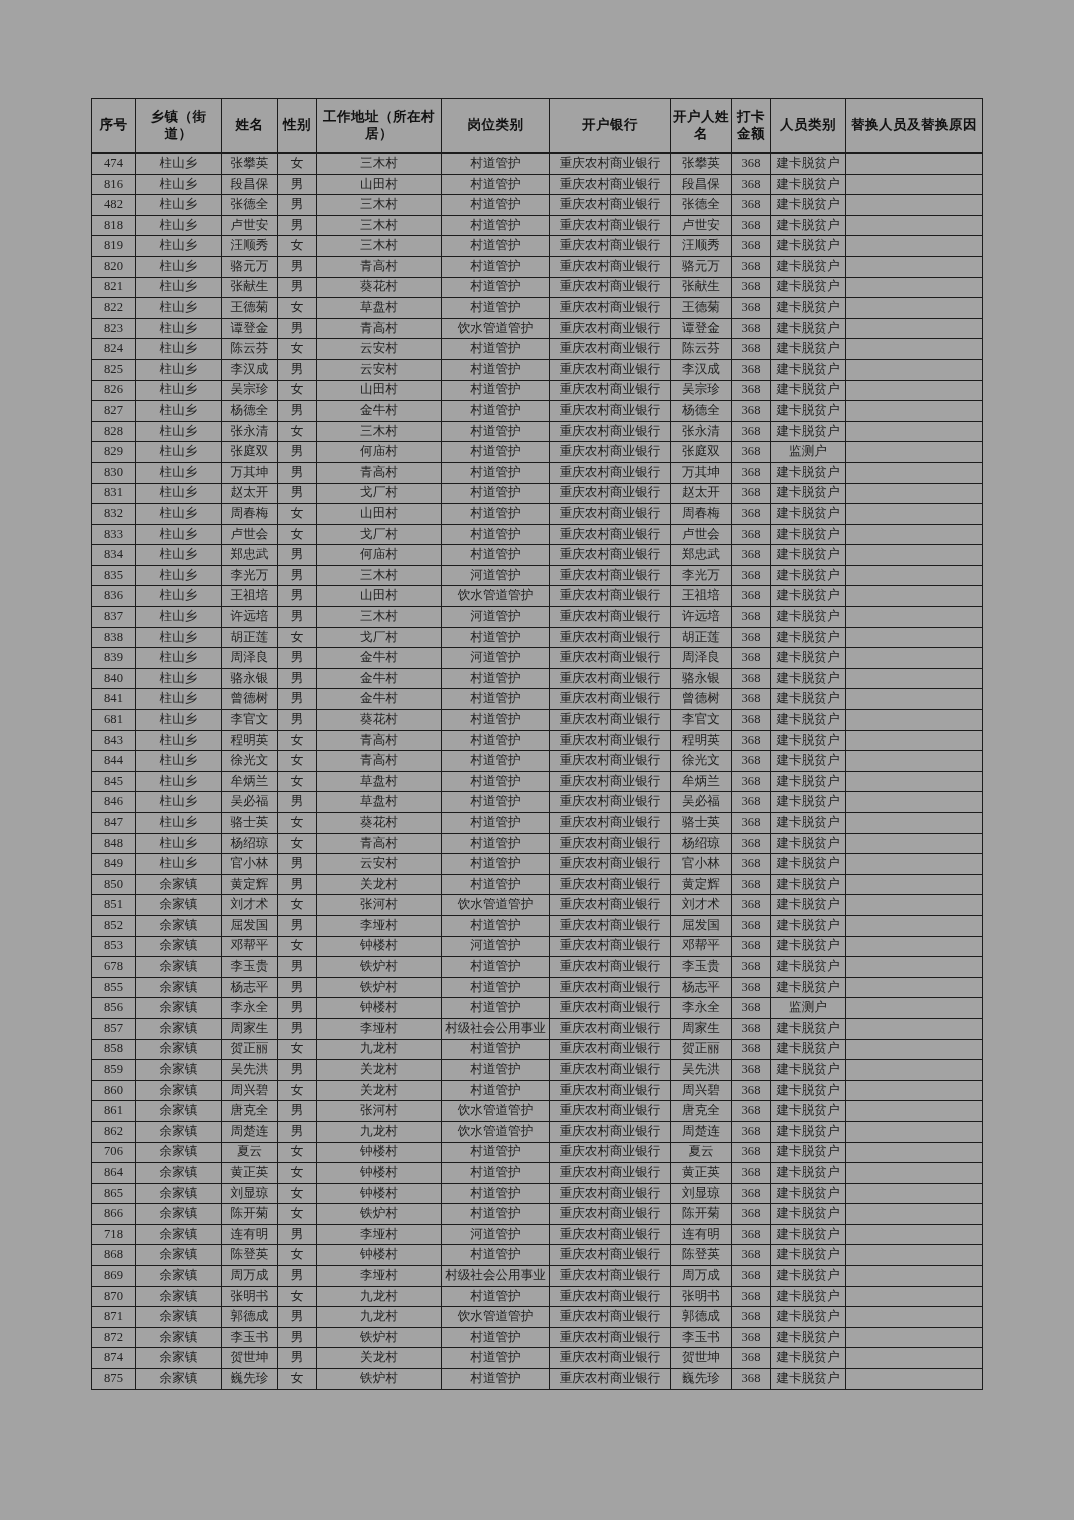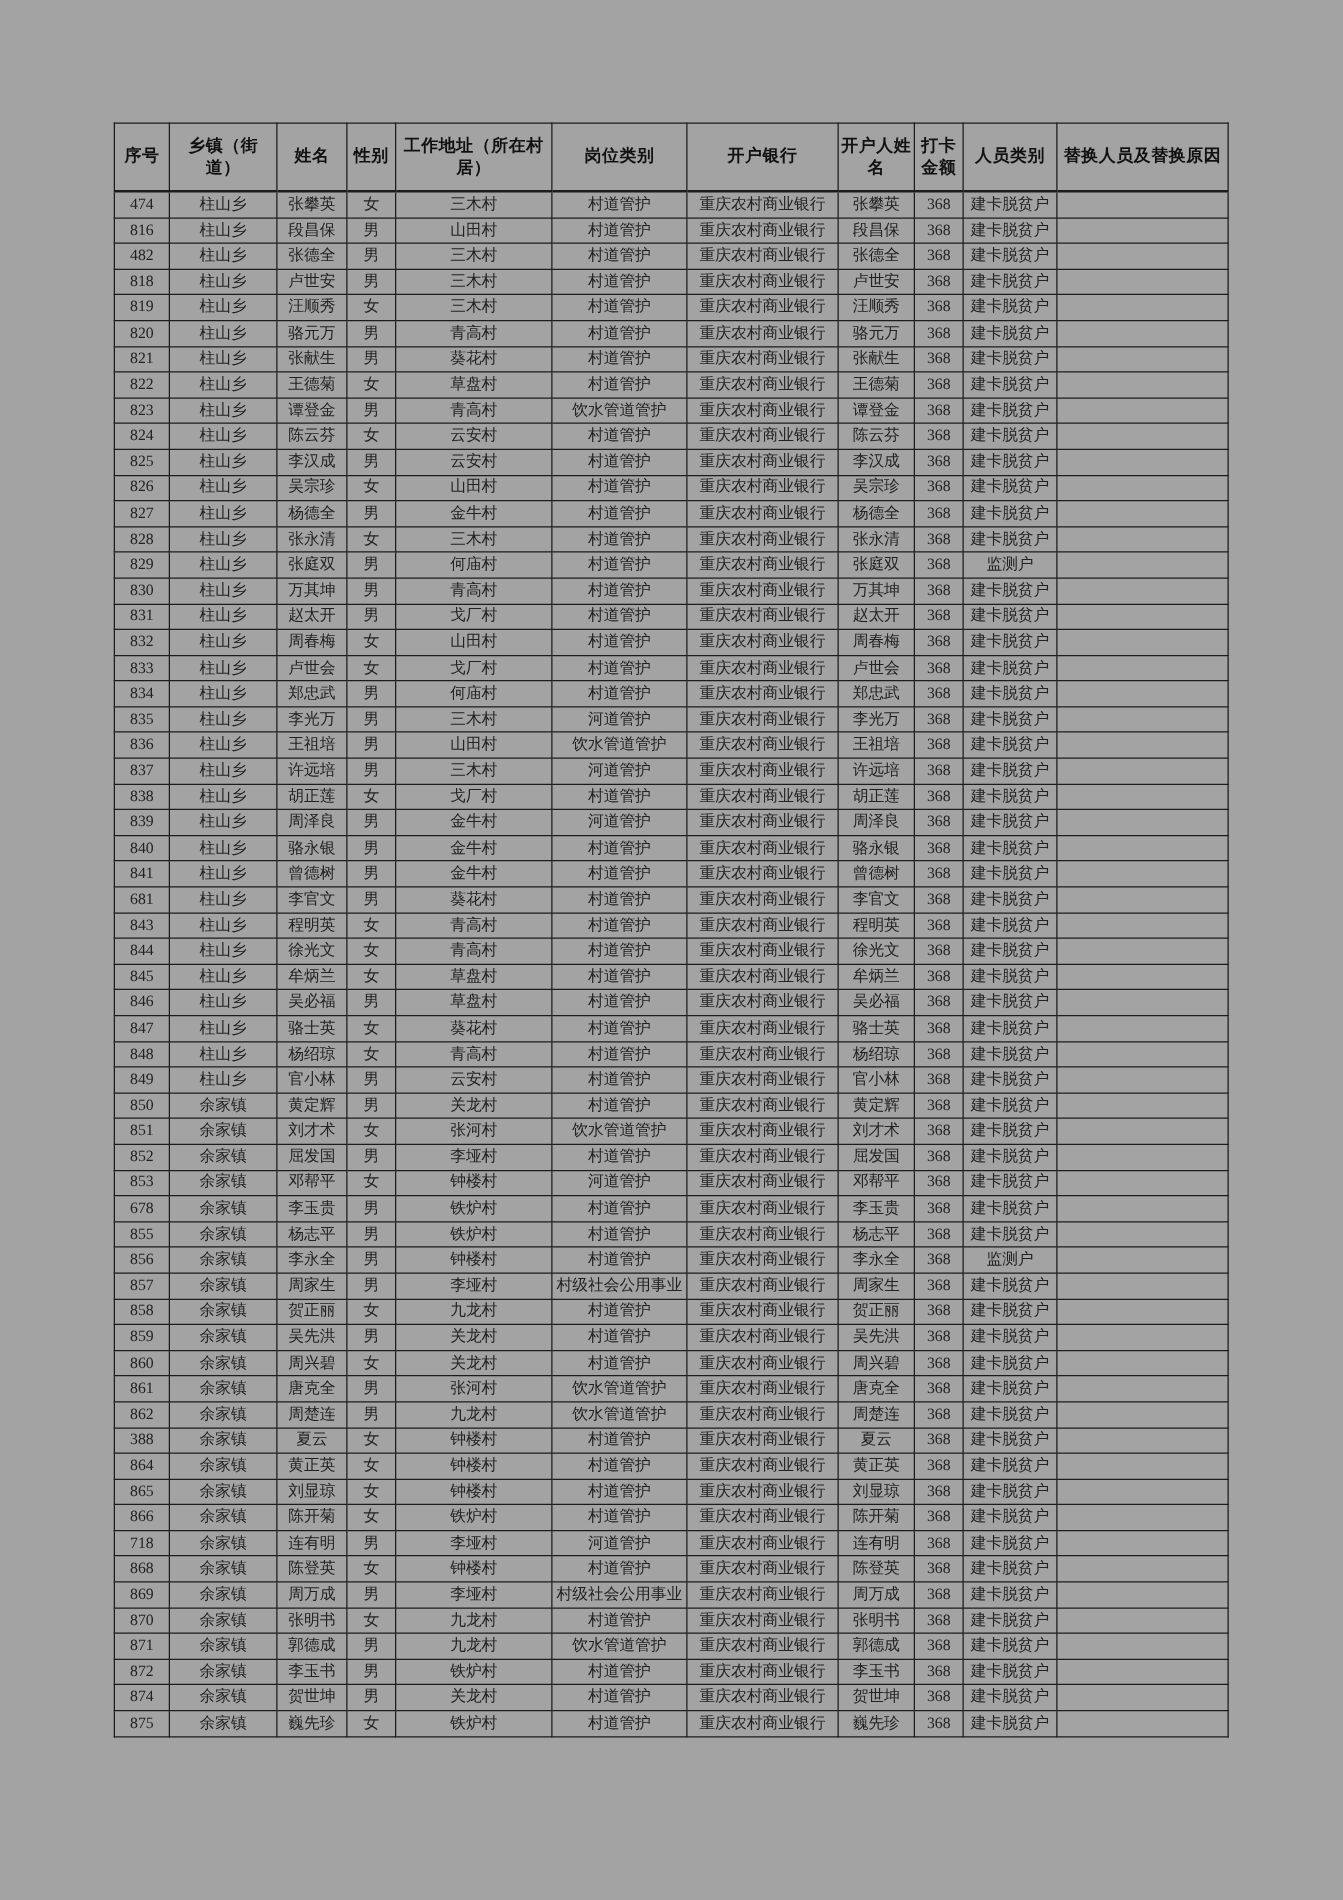--- a/index.html
+++ b/index.html
@@ -706,21 +706,21 @@
           <td>男</td>
           <td>九龙村</td>
           <td>饮水管道管护</td>
           <td>重庆农村商业银行</td>
           <td>周楚连</td>
           <td>368</td>
           <td>建卡脱贫户</td>
           <td></td>
         </tr>
         <tr>
-          <td>388</td>
+          <td>706</td>
           <td>余家镇</td>
           <td>夏云</td>
           <td>女</td>
           <td>钟楼村</td>
           <td>村道管护</td>
           <td>重庆农村商业银行</td>
           <td>夏云</td>
           <td>368</td>
           <td>建卡脱贫户</td>
           <td></td>

